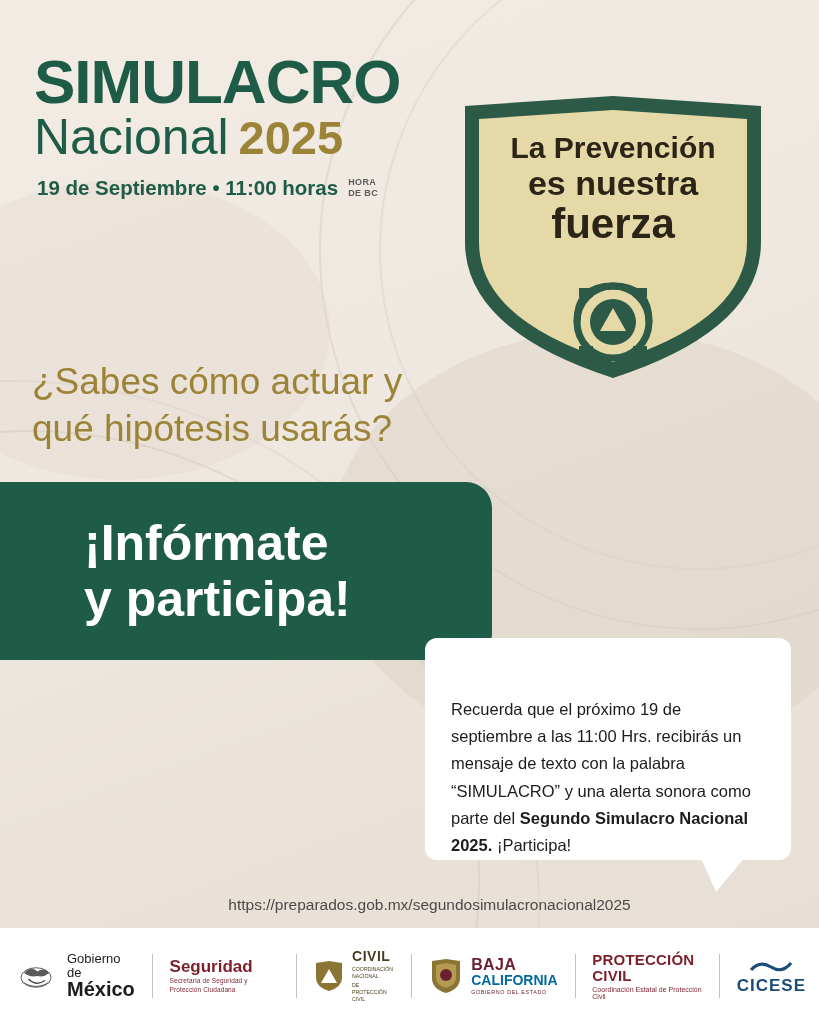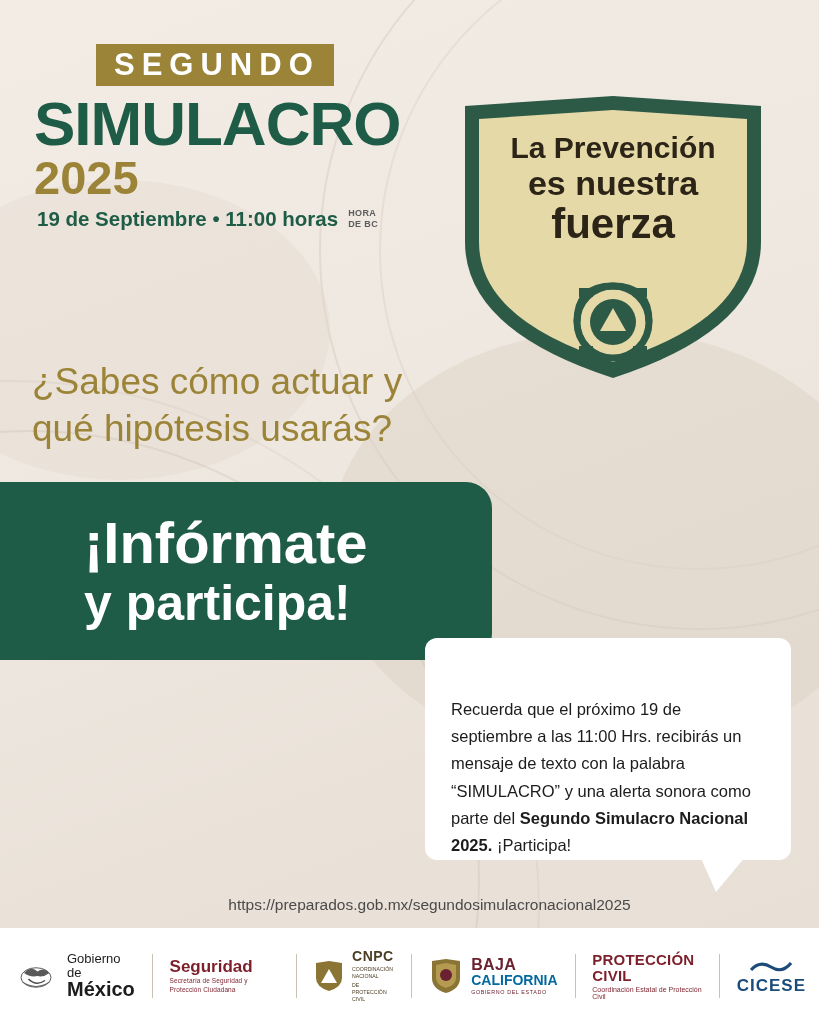--- a/index.html
+++ b/index.html
@@ -65,21 +65,21 @@
     color: #1f5c47;
     line-height: 1.05;
   }
   .year {
     font-size: 47px;
     font-weight: bold;
     color: #9b8437;
     line-height: 1.05;
   }
   .date-row {
-    display: flex; align-items: center; gap: 8px; margin-top: 4px; margin-left: 3px;
+    display: flex; align-items: center; gap: 8px; margin-top: 12px; margin-left: 3px;
   }
   .date-text {
     font-size: 20.5px; font-weight: bold; color: #1f5c47;
   }
   .hora-bc {
     font-size: 9px; color: #5c5c5c; line-height: 1.15; letter-spacing: .4px;
     border-left: 0; padding-left: 2px; font-weight: bold;
   }
 
   
@@ -103,21 +103,21 @@
 
   
   .green-banner {
     position: absolute; left: 0; top: 482px; width: 492px; height: 178px;
     background: #1f5c47;
     border-top-right-radius: 26px;
     border-bottom-right-radius: 26px;
     display: flex; flex-direction: column; justify-content: center;
     padding-left: 84px;
   }
-  .gb1 { color: #ffffff; font-size: 58px; font-weight: bold; line-height: 1.12; }
+  .gb1 { color: #ffffff; font-size: 50px; font-weight: bold; line-height: 1.12; }
   .gb2 { color: #ffffff; font-size: 50px; font-weight: bold; line-height: 1.12; }
 
   
   .bubble {
     position: absolute; left: 425px; top: 638px; width: 366px; height: 222px;
     background: #ffffff;
     border-radius: 12px;
     padding: 34px 28px 20px 26px;
   }
   .bubble p {
@@ -175,23 +175,23 @@
 <div class="poster">
 
   <div class="arc a1"></div>
   <div class="arc a2"></div>
   <div class="blob b1"></div>
   <div class="blob b2"></div>
   <div class="arc a3"></div>
   <div class="arc a4"></div>
 
   <div class="title-block">
-    <div class="segundo-bar">SEGUNDO</div>
     <div class="simulacro">SIMULACRO</div>
     <div class="nacional-row">
+      <div class="nacional">Nacional</div>
       <div class="year">2025</div>
     </div>
     <div class="date-row">
       <div class="date-text">19 de Septiembre • 11:00 horas</div>
       <div class="hora-bc">
         <div>HORA</div>
         <div>DE BC</div>
       </div>
     </div>
   </div>
@@ -262,21 +262,21 @@
     <div class="f-sep"></div>
 
     <div class="f-item">
       <div class="cnpc-logo">
         <svg viewBox="0 0 30 32" width="30" height="32">
           <path d="M2 3 L15 1 L28 3 L28 18 Q28 27 15 31 Q2 27 2 18 Z" fill="#8a7535"></path>
           <path d="M15 9 L23 23 L7 23 Z" fill="#ffffff"></path>
         </svg>
       </div>
       <div class="cnpc-txt">
-        <div class="c1">CNPC</div>
+        <div class="c1">CIVIL</div>
         <div class="c2">COORDINACIÓN NACIONAL</div>
         <div class="c2">DE PROTECCIÓN CIVIL</div>
       </div>
     </div>
 
     <div class="f-sep"></div>
 
     <div class="f-item">
       <div class="bc-seal">
         <svg viewBox="0 0 34 36" width="34" height="36">

